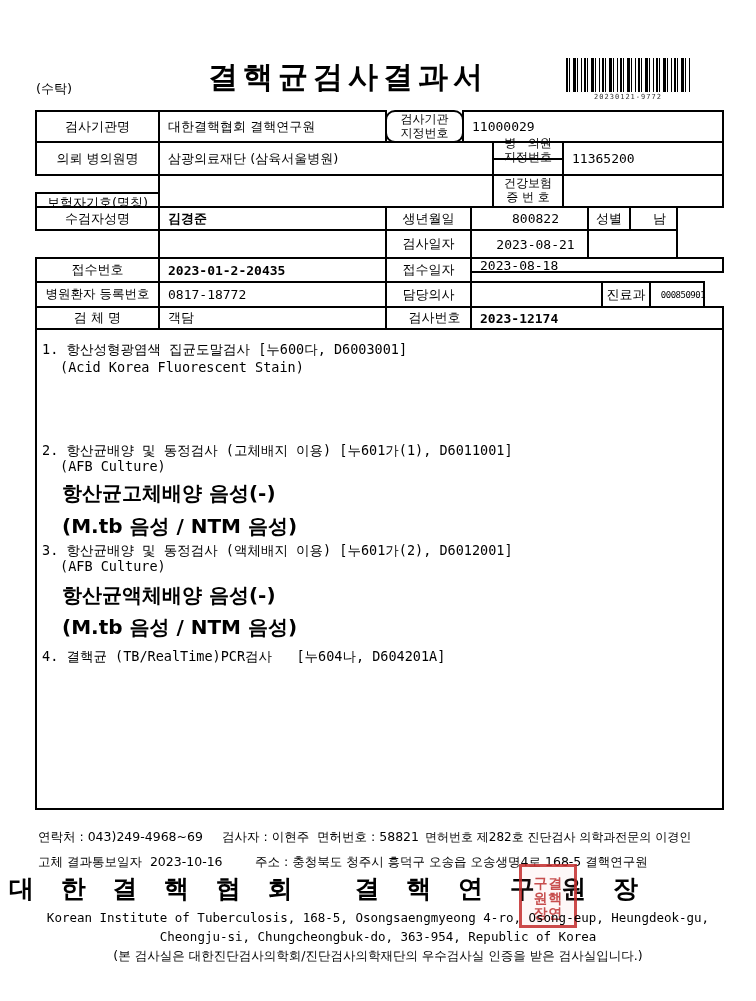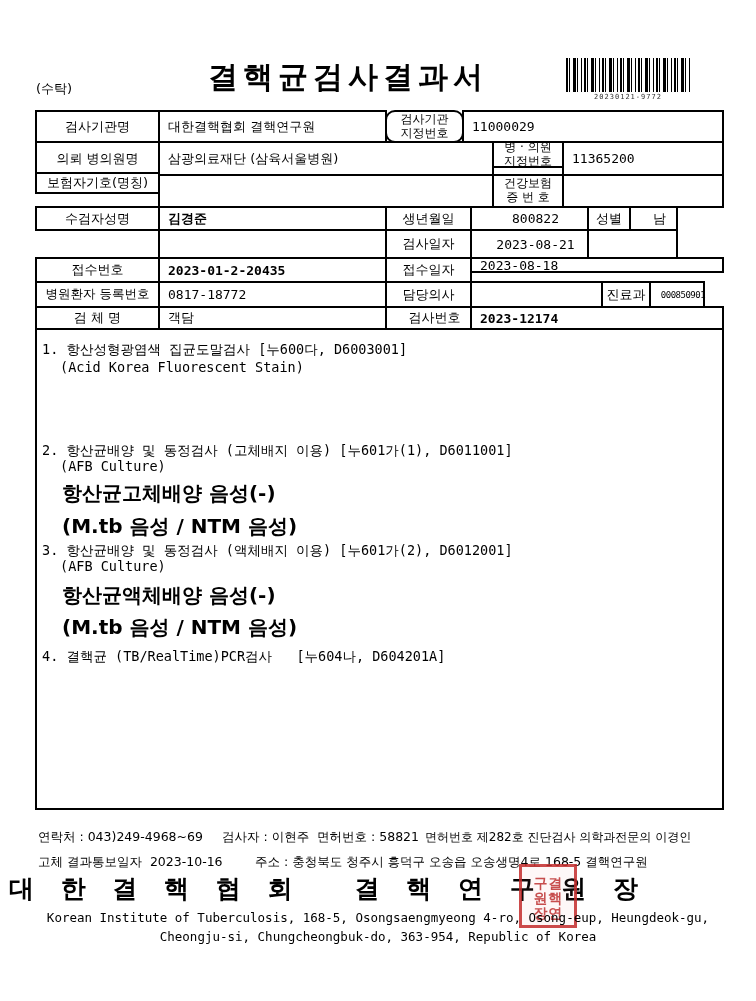--- a/index.html
+++ b/index.html
@@ -72,25 +72,25 @@
   <div class="barcode-num">20230121-9772</div>
 
   <div class="cell" style="left:35px;top:110px;width:125px;height:33px;">검사기관명</div>
   <div class="cell val" style="left:158px;top:110px;width:229px;height:33px;">대한결핵협회 결핵연구원</div>
   <div class="cell small-label" style="left:385px;top:110px;width:79px;height:33px;border-radius:10px;">검사기관
 지정번호</div>
   <div class="cell val mono" style="left:462px;top:110px;width:262px;height:33px;">11000029</div>
 
   <div class="cell" style="left:35px;top:141px;width:125px;height:35px;">의뢰 병의원명</div>
   <div class="cell val" style="left:158px;top:141px;width:336px;height:35px;">삼광의료재단 (삼육서울병원)</div>
-  <div class="cell small-label" style="left:492px;top:141px;width:72px;height:27px;">병 · 의원
+  <div class="cell small-label" style="left:492px;top:141px;width:72px;height:19px;">병 · 의원
 지정번호</div>
   <div class="cell val mono" style="left:562px;top:141px;width:162px;height:35px;">11365200</div>
 
-  <div class="cell" style="left:35px;top:172px;width:125px;height:22px;">보험자기호(명칭)</div>
+  <div class="cell" style="left:35px;top:192px;width:125px;height:22px;">보험자기호(명칭)</div>
   <div class="cell val" style="left:158px;top:174px;width:336px;height:34px;"></div>
   <div class="cell small-label" style="left:492px;top:174px;width:72px;height:34px;">건강보험
 증 번 호</div>
   <div class="cell val mono" style="left:562px;top:174px;width:162px;height:34px;"></div>
 
   <div class="cell" style="left:35px;top:206px;width:125px;height:25px;">수검자성명</div>
   <div class="cell val bold" style="left:158px;top:206px;width:229px;height:25px;">김경준</div>
   <div class="cell" style="left:385px;top:206px;width:87px;height:25px;">생년월일</div>
   <div class="cell center mono" style="left:470px;top:206px;width:119px;height:25px;">800822</div>
   <div class="cell" style="left:587px;top:206px;width:44px;height:25px;">성별</div>
@@ -142,14 +142,15 @@
   <div class="foot-line" style="left:38px;top:854px;">고체 결과통보일자  2023-10-16</div>
   <div class="foot-line" style="left:255px;top:854px;">주소 : 충청북도 청주시 흥덕구 오송읍 오송생명4로 168-5 결핵연구원</div>
 
   <div class="org-title">대 한 결 핵 협 회   결 핵 연 구 원 장</div>
   <div class="stamp">
     <div class="stamp-inner">결핵연구원장</div>
   </div>
 
   <div class="eng-line" style="top:910px;">Korean Institute of Tuberculosis, 168-5, Osongsaengmyeong 4-ro, Osong-eup, Heungdeok-gu,</div>
   <div class="eng-line" style="top:929px;">Cheongju-si, Chungcheongbuk-do, 363-954, Republic of Korea</div>
+  <div class="cert-line" style="top:948px;">(본 검사실은 대한진단검사의학회/진단검사의학재단의 우수검사실 인증을 받은 검사실입니다.)</div>
 
 </div>
 
 </body></html>

